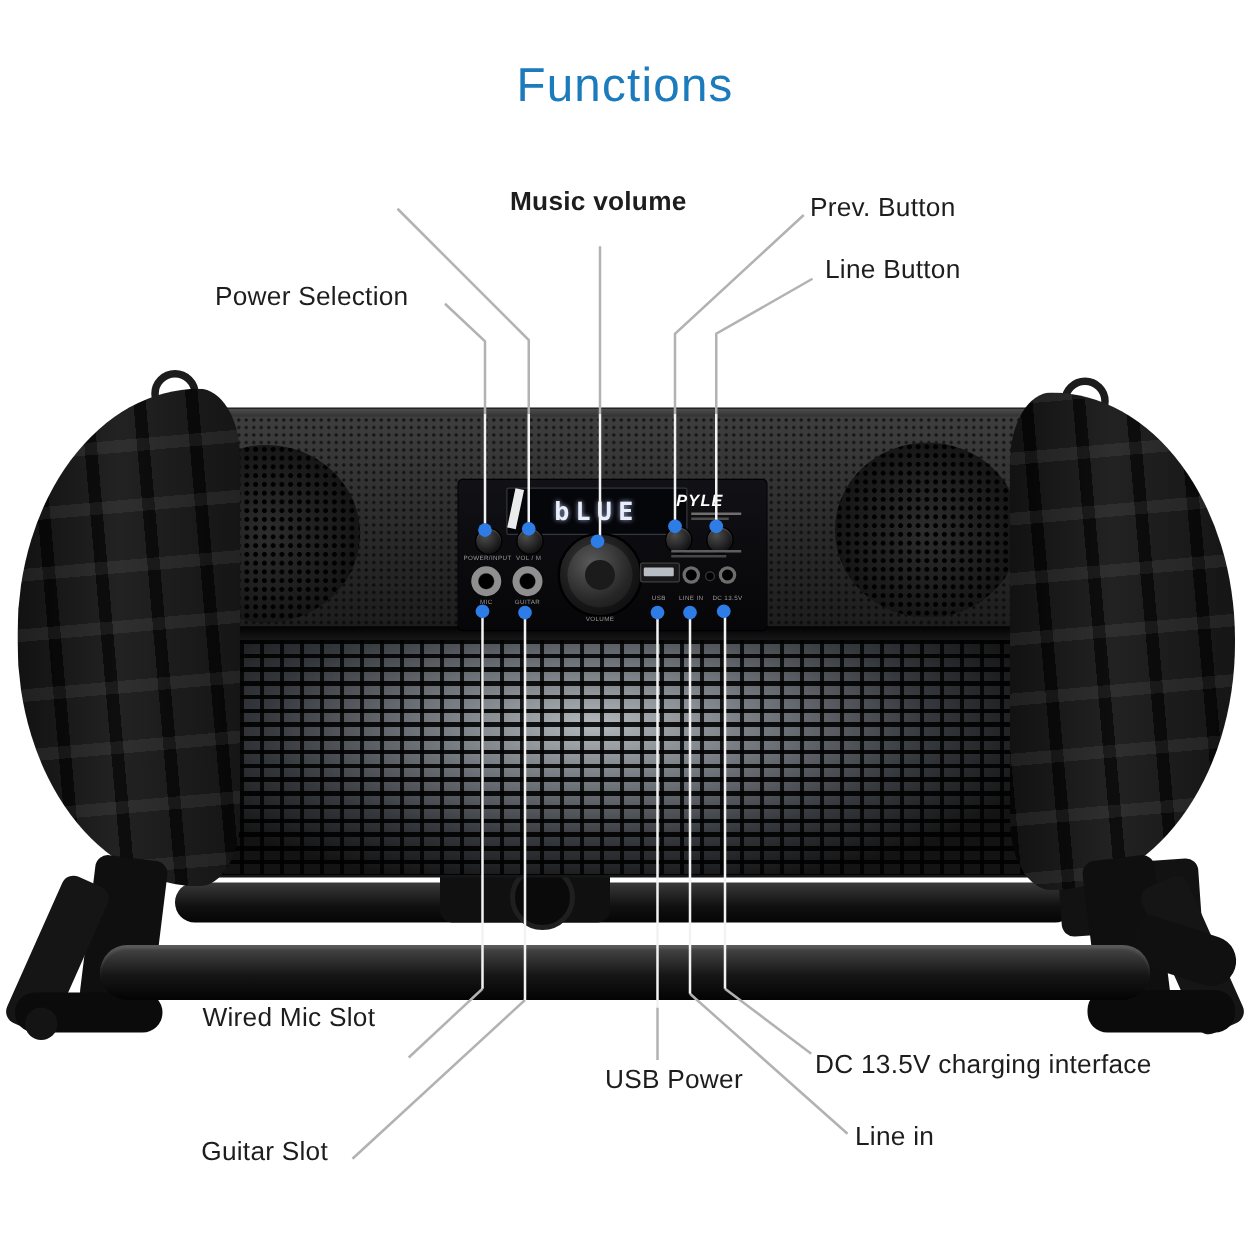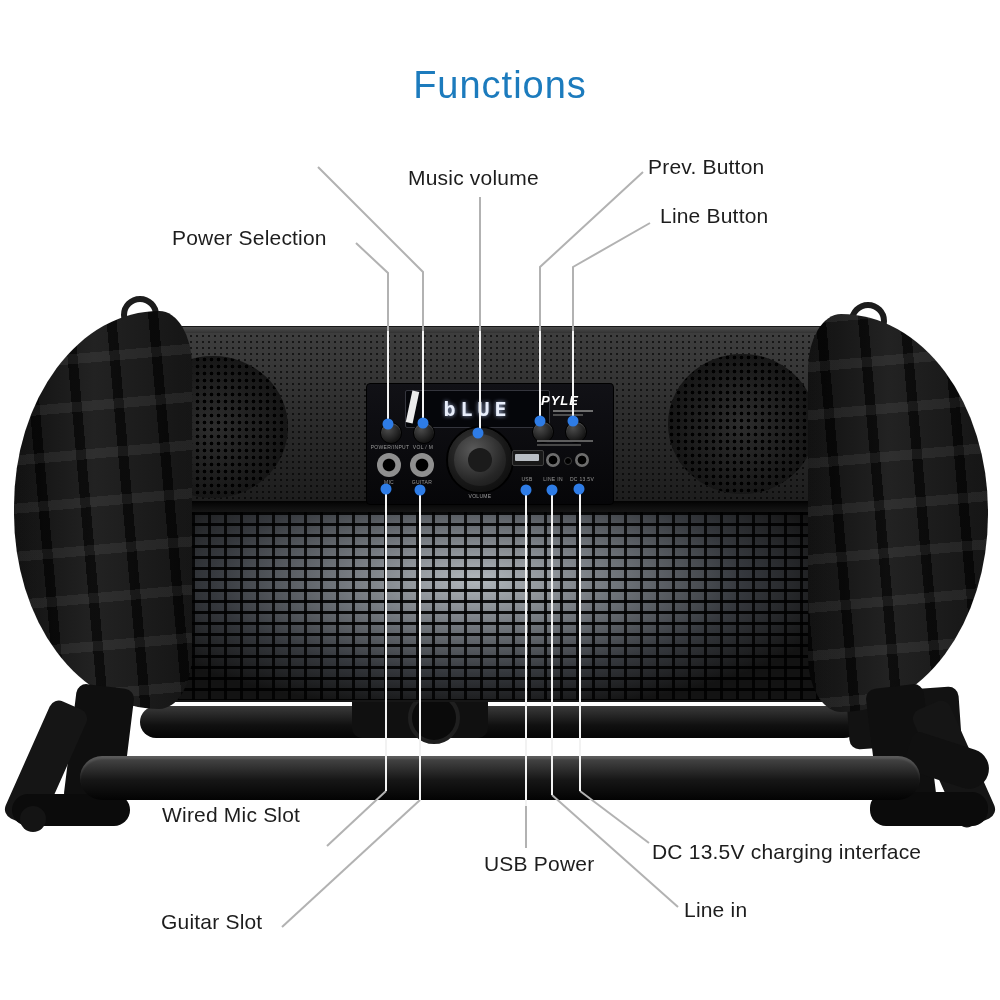--- a/index.html
+++ b/index.html
@@ -1,26 +1,26 @@
 <!DOCTYPE html>
 <html><head>
 <meta charset="utf-8">
 <style>
   html,body{margin:0;padding:0;background:#fff;}
   #stage{position:relative;width:1000px;height:1000px;background:#ffffff;overflow:hidden;
          font-family:"Liberation Sans",sans-serif;}
   .abs{position:absolute;}
   
-  #title{left:0;right:0;top:64px;text-align:center;font-size:38px;font-weight:500;
+  #title{left:0;right:0;top:48px;text-align:center;font-size:38px;font-weight:500;
          letter-spacing:1px;color:#1c7bbd;}
   
   .lbl{font-size:21px;color:#1d1d1d;white-space:nowrap;z-index:60;letter-spacing:0.2px;}
   #lbl-power{left:126px;top:148px;}
   #lbl-volsel{left:172px;top:226px;}
-  #lbl-musicvol{left:408px;top:166px;}
+  #lbl-musicvol{left:408px;top:150px;font-weight:bold;}
   #lbl-prev{left:648px;top:155px;}
   #lbl-next{left:660px;top:204px;}
   #lbl-mic{left:162px;top:803px;}
   #lbl-guitar{left:161px;top:910px;}
   #lbl-usb{left:484px;top:852px;}
   #lbl-dc{left:652px;top:840px;}
   #lbl-linein{left:684px;top:898px;}
   
   #bar-rear{left:140px;top:706px;width:720px;height:32px;border-radius:16px;
     background:linear-gradient(180deg,#3a3a3a,#101010 60%,#050505);z-index:2;}

